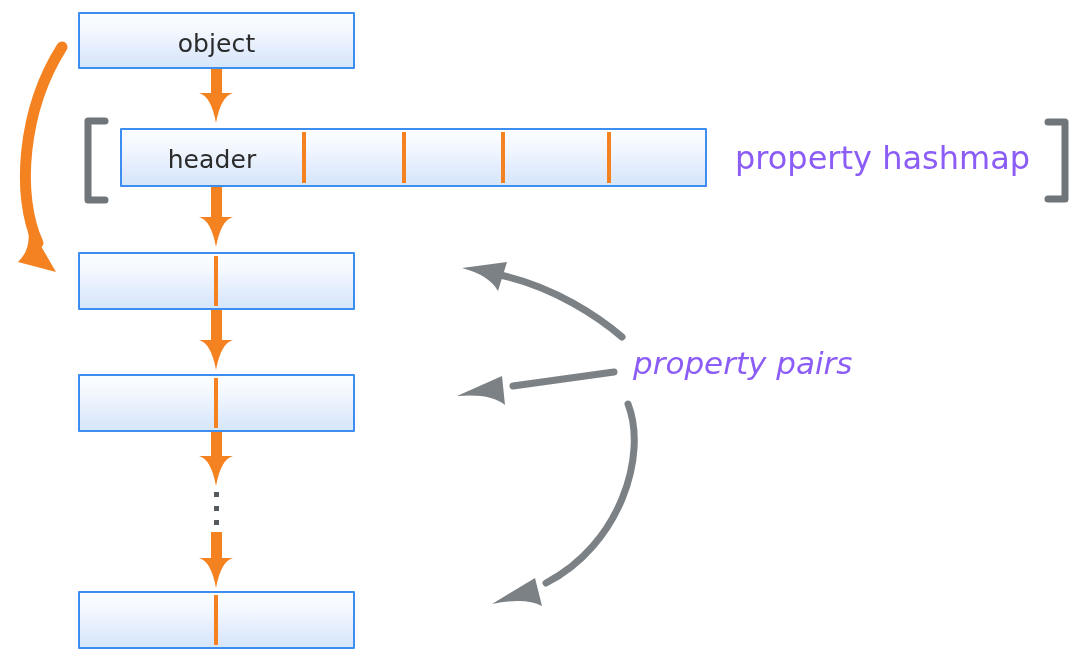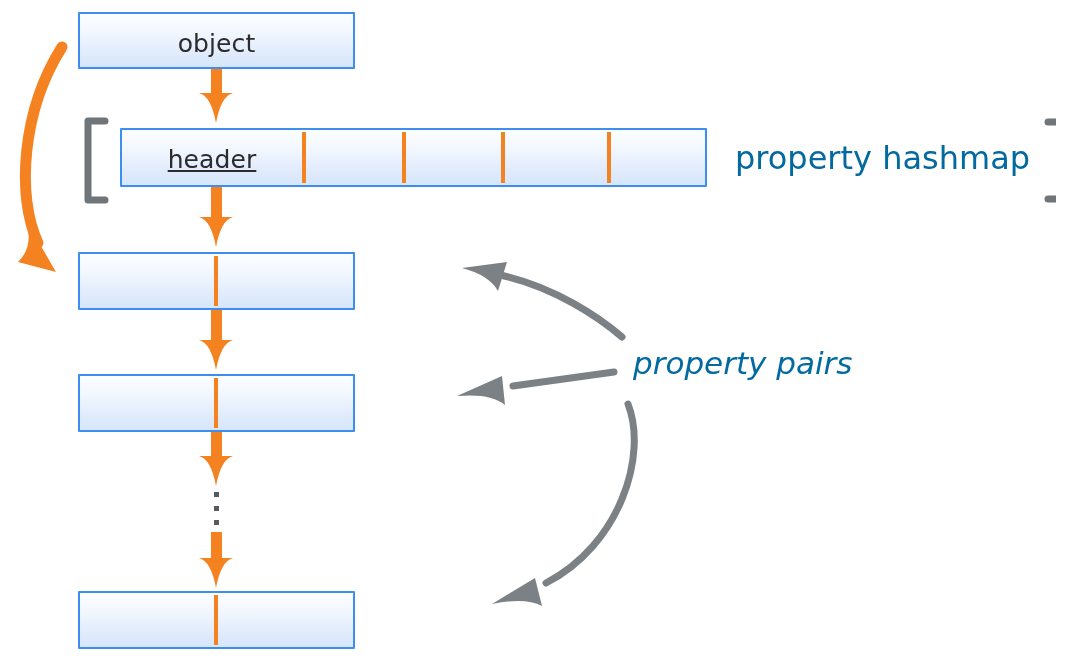--- a/index.html
+++ b/index.html
@@ -10,20 +10,21 @@
   }
   body {
     font-family: "DejaVu Sans", "Liberation Sans", sans-serif;
   }
   #canvas {
     position: relative;
     width: 1056px;
     height: 656px;
     background: #ffffff;
     overflow: hidden;
+    padding-left: 13px;
   }
   .box {
     position: absolute;
     box-sizing: border-box;
     border: 2px solid #3d8ef0;
     background: linear-gradient(to bottom, #fcfeff 0%, #f2f7fe 35%, #e2ecfc 70%, #d6e6fb 100%);
     border-radius: 1px;
   }
   .box-label {
     position: absolute;
@@ -38,21 +39,21 @@
     background: #f58220;
     width: 4px;
   }
   .inner-divider {
     position: absolute;
     background: #f58220;
     width: 4px;
   }
   .plain-text {
     position: absolute;
-    color: #0369a1;
+    color: #8b5cf6;
     line-height: 1;
     white-space: nowrap;
   }
   .svg-layer {
     position: absolute;
     left: 0;
     top: 0;
     width: 1078px;
     height: 656px;
     pointer-events: none;
@@ -121,21 +122,21 @@
     <g>
       <path d="M 628,404 C 648,455 620,545 546,583" fill="none" stroke="#7b8184" stroke-width="7" stroke-linecap="round"></path>
       <path d="M 492,604 L 535,578 L 542,606 Q 525,597 492,604 Z" fill="#7b8184"></path>
     </g>
   </svg>
 
   <div class="box" style="left:78px; top:12px; width:277px; height:57px;"></div>
   <div class="box-label" style="left:78px; top:31px; width:277px; text-align:center;">object</div>
 
   <div class="box" style="left:120px; top:128px; width:587px; height:59px;"></div>
-  <div class="box-label" style="left:122px; top:147px; width:180px; text-align:center;text-decoration:underline;">header</div>
+  <div class="box-label" style="left:122px; top:147px; width:180px; text-align:center;">header</div>
   <div class="cell-divider" style="left:302px; top:132px; height:51px;"></div>
   <div class="cell-divider" style="left:402px; top:132px; height:51px;"></div>
   <div class="cell-divider" style="left:501px; top:132px; height:51px;"></div>
   <div class="cell-divider" style="left:607px; top:132px; height:51px;"></div>
 
   <div class="box" style="left:78px; top:252px; width:277px; height:58px;"></div>
   <div class="inner-divider" style="left:214px; top:256px; height:50px; width:4px;"></div>
 
   <div class="box" style="left:78px; top:374px; width:277px; height:58px;"></div>
   <div class="inner-divider" style="left:214px; top:378px; height:50px; width:4px;"></div>

